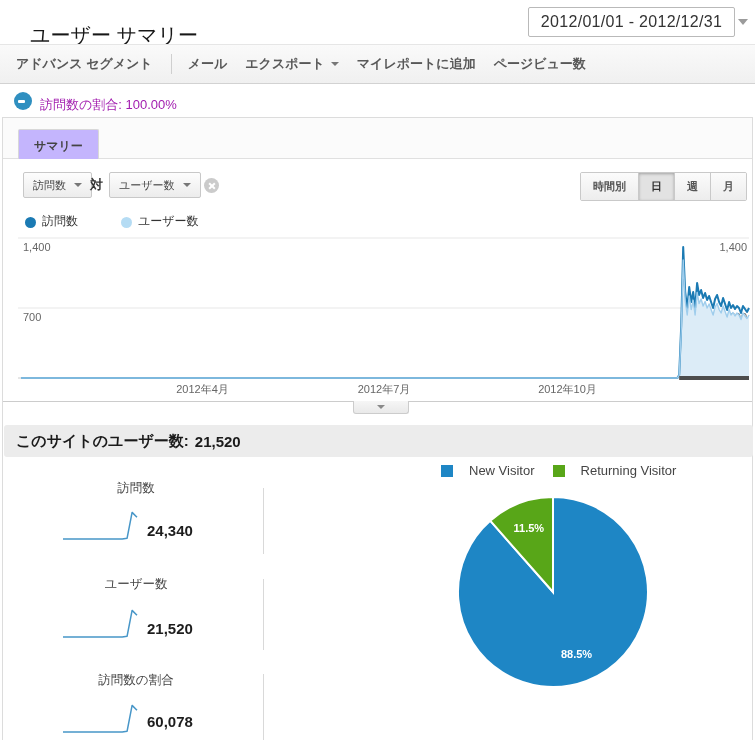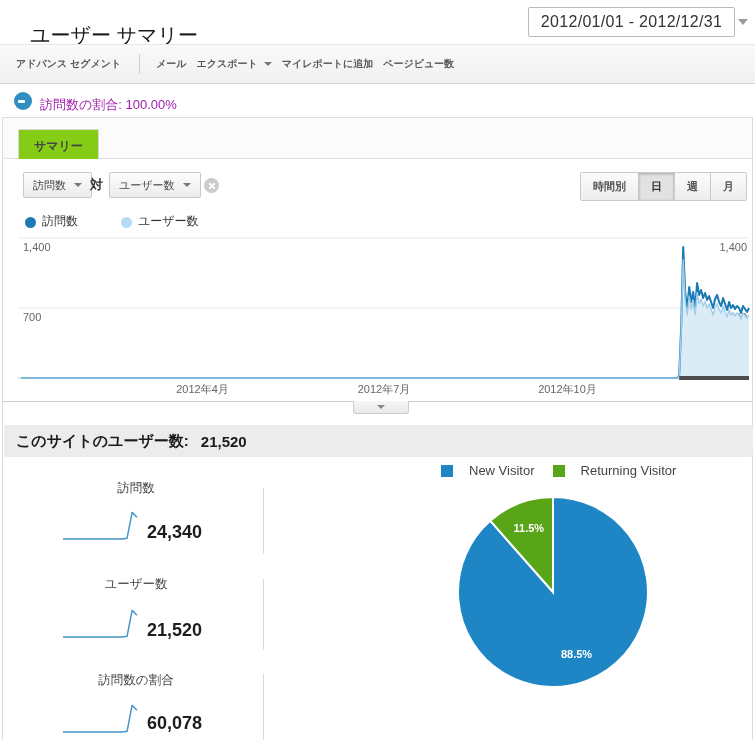--- a/index.html
+++ b/index.html
@@ -9,33 +9,33 @@
   .title{position:absolute;left:18px;top:10px;margin:12px;font-size:20px;font-weight:400;color:#171717;}
   .date-picker{position:absolute;left:528px;top:7px;width:205px;height:28px;background:#fff;
                border:1px solid #b9b9b9;border-radius:2px;display:flex;align-items:center;justify-content:center;cursor:pointer;}
   .date-text{font-size:16px;color:#333;letter-spacing:.3px;}
   .date-caret{position:absolute;left:738px;top:19px;width:0;height:0;cursor:pointer;
               border-left:5px solid transparent;border-right:5px solid transparent;border-top:6px solid #9b9b9b;}
   
   .toolbar{position:absolute;left:0;top:44px;width:755px;height:40px;box-sizing:border-box;
            background:linear-gradient(#fafafa,#f0f0f0);border-top:1px solid #e6e6e6;border-bottom:1px solid #d2d2d2;
            display:flex;align-items:center;padding-left:16px;}
-  .tb-item{font-size:10px;font-weight:bold;color:#585858;cursor:pointer;display:inline-flex;align-items:center;gap:6px;}
-  .tb-item + .tb-item{margin-left:10px;}
+  .tb-item{font-size:13px;font-weight:bold;color:#585858;cursor:pointer;display:inline-flex;align-items:center;gap:6px;}
+  .tb-item + .tb-item{margin-left:18px;}
   .tb-sep{width:1px;height:20px;background:#cfcfcf;margin:0 16px 0 18px;}
   .caret{width:0;height:0;border-left:4px solid transparent;border-right:4px solid transparent;border-top:4px solid #777;}
   
   .seg-icon{position:absolute;left:14px;top:92px;width:18px;height:18px;border-radius:50%;background:#2f8fc0;}
   .seg-icon::after{content:'';position:absolute;left:4px;top:8px;width:7px;height:2.5px;background:#fff;border-radius:1px;}
   .seg-text{position:absolute;left:40px;top:96px;font-size:13px;color:#a21caf;}
   
   .card{position:absolute;left:2px;top:117px;width:751px;height:623px;box-sizing:border-box;
         background:#fff;border:1px solid #dcdcdc;border-bottom:none;}
   .tabstrip{position:absolute;left:0;top:0;width:100%;height:41px;background:#fbfbfb;border-bottom:1px solid #e0e0e0;box-sizing:border-box;}
-  .tab{position:absolute;left:15px;top:11px;height:30px;box-sizing:border-box;padding:8px 15px 0;background:#84cc16;
+  .tab{position:absolute;left:15px;top:11px;height:30px;box-sizing:border-box;padding:8px 15px 0;background:#c4b5fd;
        border:1px solid #d8d8d8;border-bottom:none;border-radius:2px 2px 0 0;font-size:12px;font-weight:bold;color:#444;cursor:pointer;z-index:2;}
   
   .dd{position:absolute;height:26px;box-sizing:border-box;display:inline-flex;align-items:center;gap:8px;padding:0 9px;
       border:1px solid #c8c8c8;border-radius:2px;background:linear-gradient(#fdfdfd,#ececec);font-size:11px;color:#444;cursor:pointer;}
   .dd1{left:20px;top:54px;}
   .dd2{left:106px;top:54px;}
   .vs{position:absolute;left:87px;top:58px;font-size:13px;font-weight:bold;color:#333;}
   .remove-chip{position:absolute;left:201px;top:60px;width:15px;height:15px;border-radius:50%;background:#cbcbcb;cursor:pointer;}
   .remove-chip::before,.remove-chip::after{content:'';position:absolute;left:3.5px;top:6.5px;width:8px;height:2px;background:#fff;}
   .remove-chip::before{transform:rotate(45deg);}
@@ -50,29 +50,29 @@
   .leg-lbl{position:absolute;top:95px;font-size:12px;color:#333;}
   
   .timeline{position:absolute;left:-2px;top:113px;}
   .scrub-line{position:absolute;left:0;top:283px;width:749px;border-top:1px solid #ccc;}
   .scrub-btn{position:absolute;left:350px;top:283px;width:56px;height:13px;box-sizing:border-box;cursor:pointer;
              background:linear-gradient(#f6f6f6,#e9e9e9);border:1px solid #ccc;border-top:none;border-radius:0 0 3px 3px;
              display:flex;align-items:center;justify-content:center;}
   .scrub-caret{width:0;height:0;border-left:4px solid transparent;border-right:4px solid transparent;border-top:4px solid #8a8a8a;}
   
   .banner{position:absolute;left:1px;top:307px;width:749px;height:32px;box-sizing:border-box;background:#ececec;border-radius:3px;
-          display:flex;align-items:center;padding-left:12px;font-size:15px;font-weight:bold;color:#1a1a1a;gap:12px;}
+          display:flex;align-items:center;padding-left:12px;font-size:15px;font-weight:bold;color:#1a1a1a;gap:6px;}
   
   .pie-legend{position:absolute;left:438px;top:345px;display:flex;align-items:center;gap:18px;}
   .pl-item{display:flex;align-items:center;gap:16px;}
   .pl-swatch{width:12px;height:12px;}
   .pl-lbl{font-size:13px;color:#444;}
   
   .m-label{position:absolute;left:8px;width:250px;text-align:center;font-size:12.5px;color:#444;}
-  .m-value{position:absolute;left:144px;font-size:18px;font-weight:bold;color:#1d1d1d;}
+  .m-value{position:absolute;left:144px;font-size:15px;font-weight:bold;color:#1d1d1d;}
   .spark{position:absolute;left:58px;}
   .vdiv{position:absolute;left:260px;width:1px;background:#d9d9d9;}
   .pie{position:absolute;left:438px;top:361px;}
 </style>
 </head>
 <body>
 
 <div class="page">
 
   <h1 class="title">ユーザー サマリー</h1>

